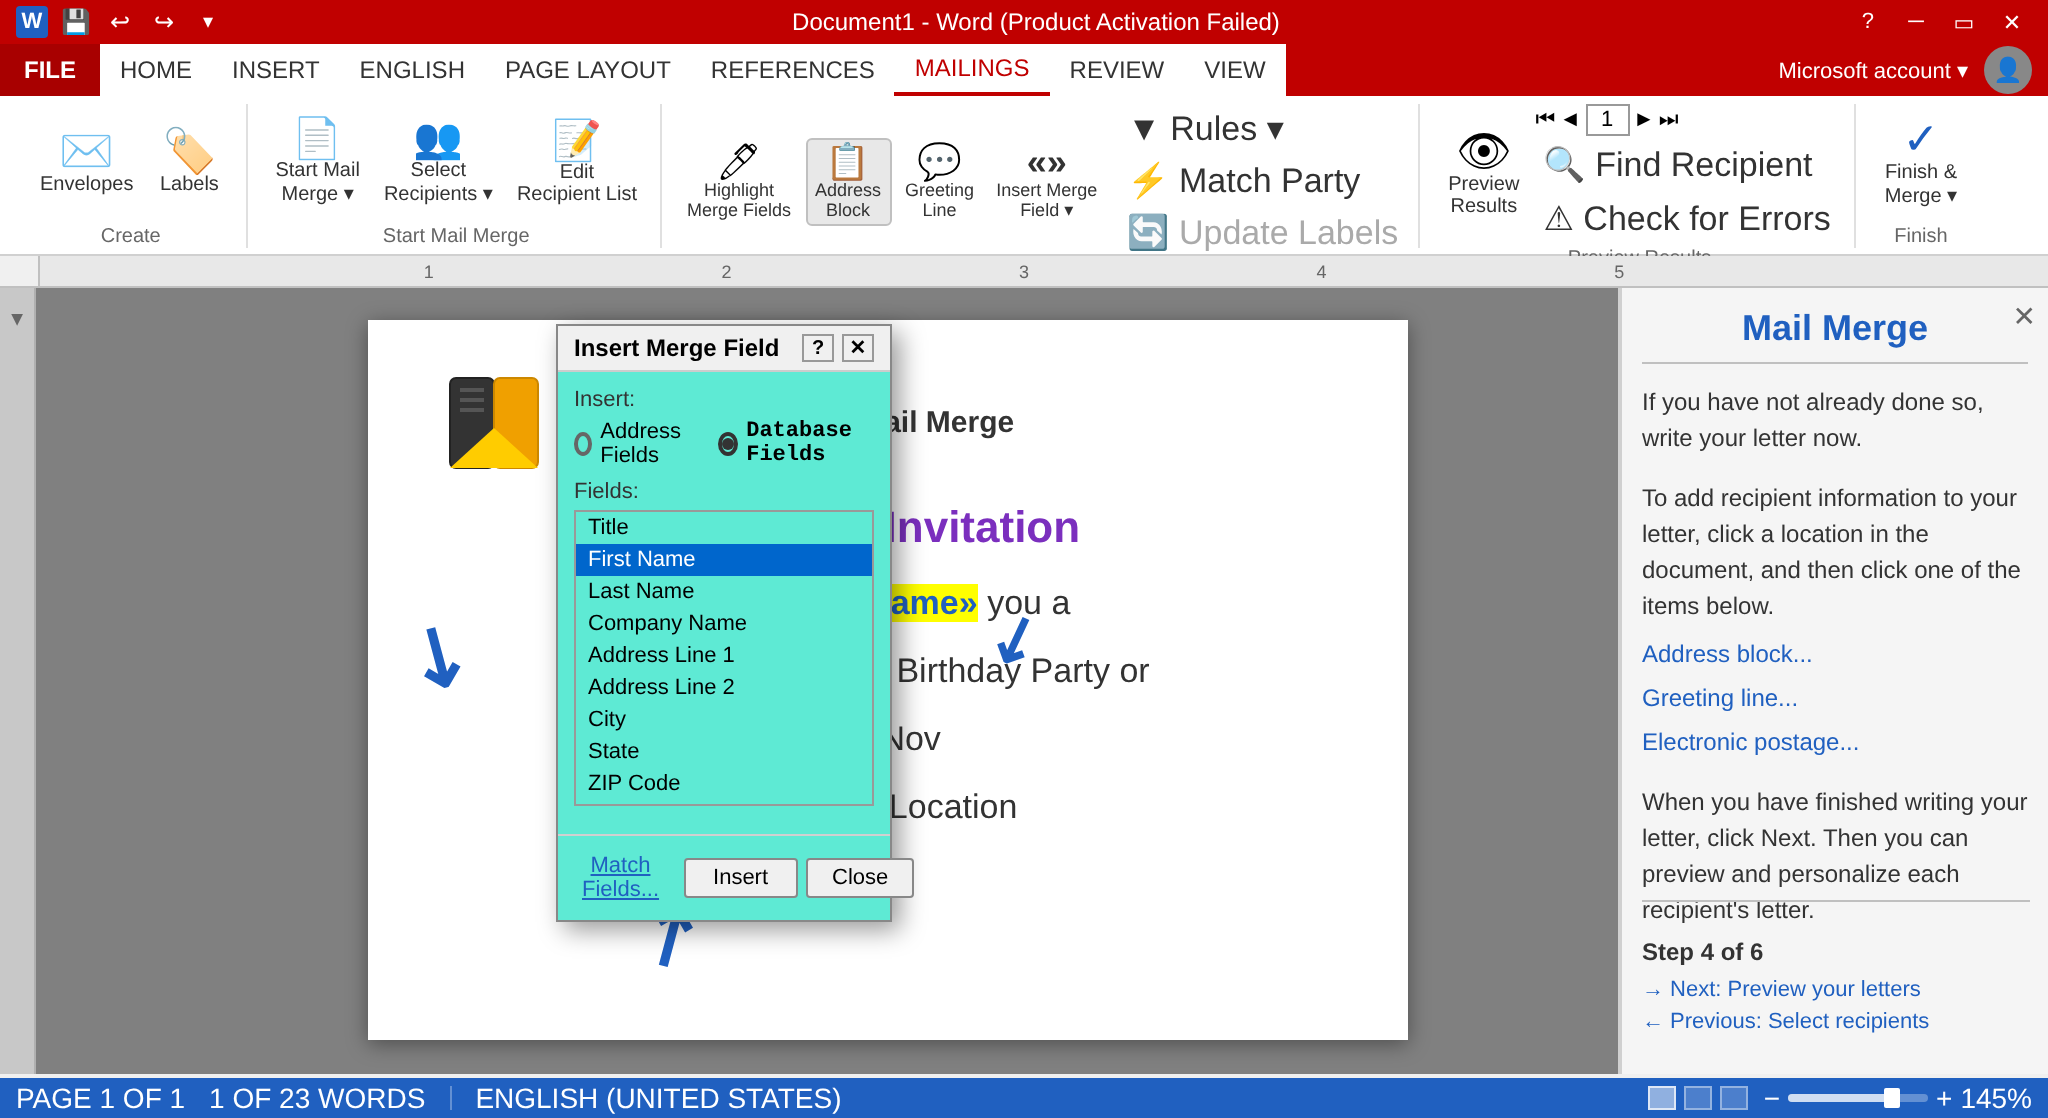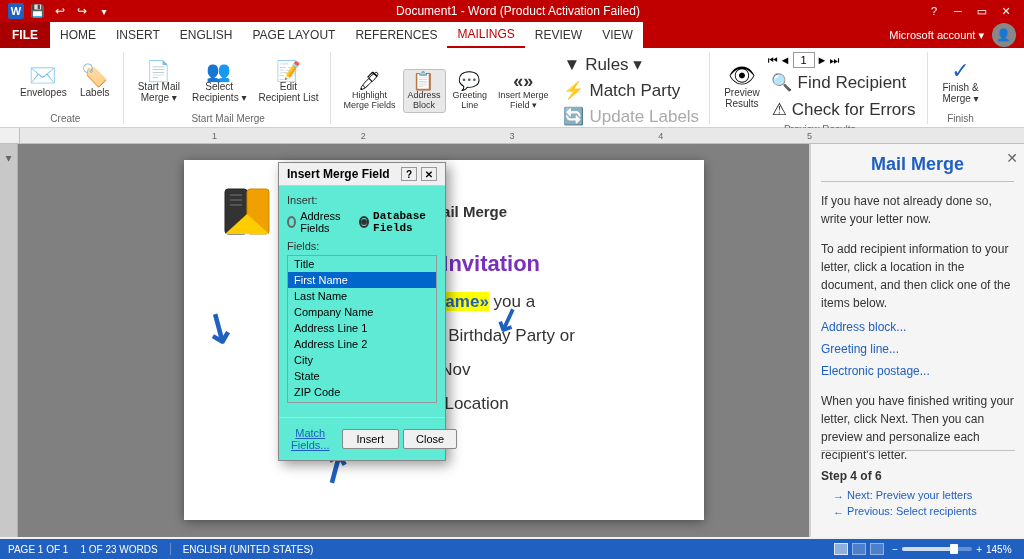--- a/index.html
+++ b/index.html
@@ -183,21 +183,21 @@
       font-size: 18px;
       color: #2060c0;
       font-weight: bold;
       margin-bottom: 12px;
       text-align: center;
     }
 
     .mm-section { margin-bottom: 12px; font-size: 12px; color: #333; line-height: 1.5; }
     .mm-link { color: #2060c0; cursor: pointer; }
     .mm-step { font-weight: bold; color: #333; margin-top: 10px; }
-    .mm-nav { color: #2060c0; cursor: pointer; display: flex; align-items: center; gap: 4px; margin-left: 12px; }
+    .mm-nav { color: #2060c0; cursor: pointer; display: flex; align-items: center; gap: 4px; }
 
     #insert-merge-dialog {
       position: absolute;
       top: 20px;
       left: 240px;
       width: 210px;
       background: white;
       border: 1px solid #999;
       box-shadow: 3px 3px 10px rgba(0,0,0,0.3);
       font-size: 12px;
@@ -529,21 +529,21 @@
     </div>
 
     <div style="position:absolute; bottom:20px; left:10px; right:9px; border-top:1px solid #c0c0c0; padding-top:8px;">
       <div class="mm-step" style="font-weight:bold; margin-bottom:6px;">Step 4 of 6</div>
       <div class="mm-nav" style="color:#2060c0; cursor:pointer; margin-bottom:4px; font-size:11px;">→ Next: Preview your letters</div>
       <div class="mm-nav" style="color:#2060c0; cursor:pointer; font-size:11px;">← Previous: Select recipients</div>
     </div>
   </div>
 </div>
 
-<div id="status-bar" style="height:20px; background:#2060c0; display:flex; align-items:center; padding:0 8px; color:white; font-size:10px; gap:12px;">
+<div id="status-bar" style="height:20px; background:#2060c0; display:flex; align-items:center; padding:0 8px; color:white; font-size:14px; gap:12px;">
   <span>PAGE 1 OF 1</span>
   <span>1 OF 23 WORDS</span>
   <span style="width:1px; background:rgba(255,255,255,0.3); height:12px;"></span>
   <span>ENGLISH (UNITED STATES)</span>
   <div style="margin-left:auto; display:flex; align-items:center; gap:8px;">
     <div style="display:flex; gap:4px;">
       <div style="width:14px; height:12px; background:rgba(255,255,255,0.5); border:1px solid rgba(255,255,255,0.7); cursor:pointer;"></div>
       <div style="width:14px; height:12px; background:rgba(255,255,255,0.2); border:1px solid rgba(255,255,255,0.4); cursor:pointer;"></div>
       <div style="width:14px; height:12px; background:rgba(255,255,255,0.2); border:1px solid rgba(255,255,255,0.4); cursor:pointer;"></div>
     </div>

